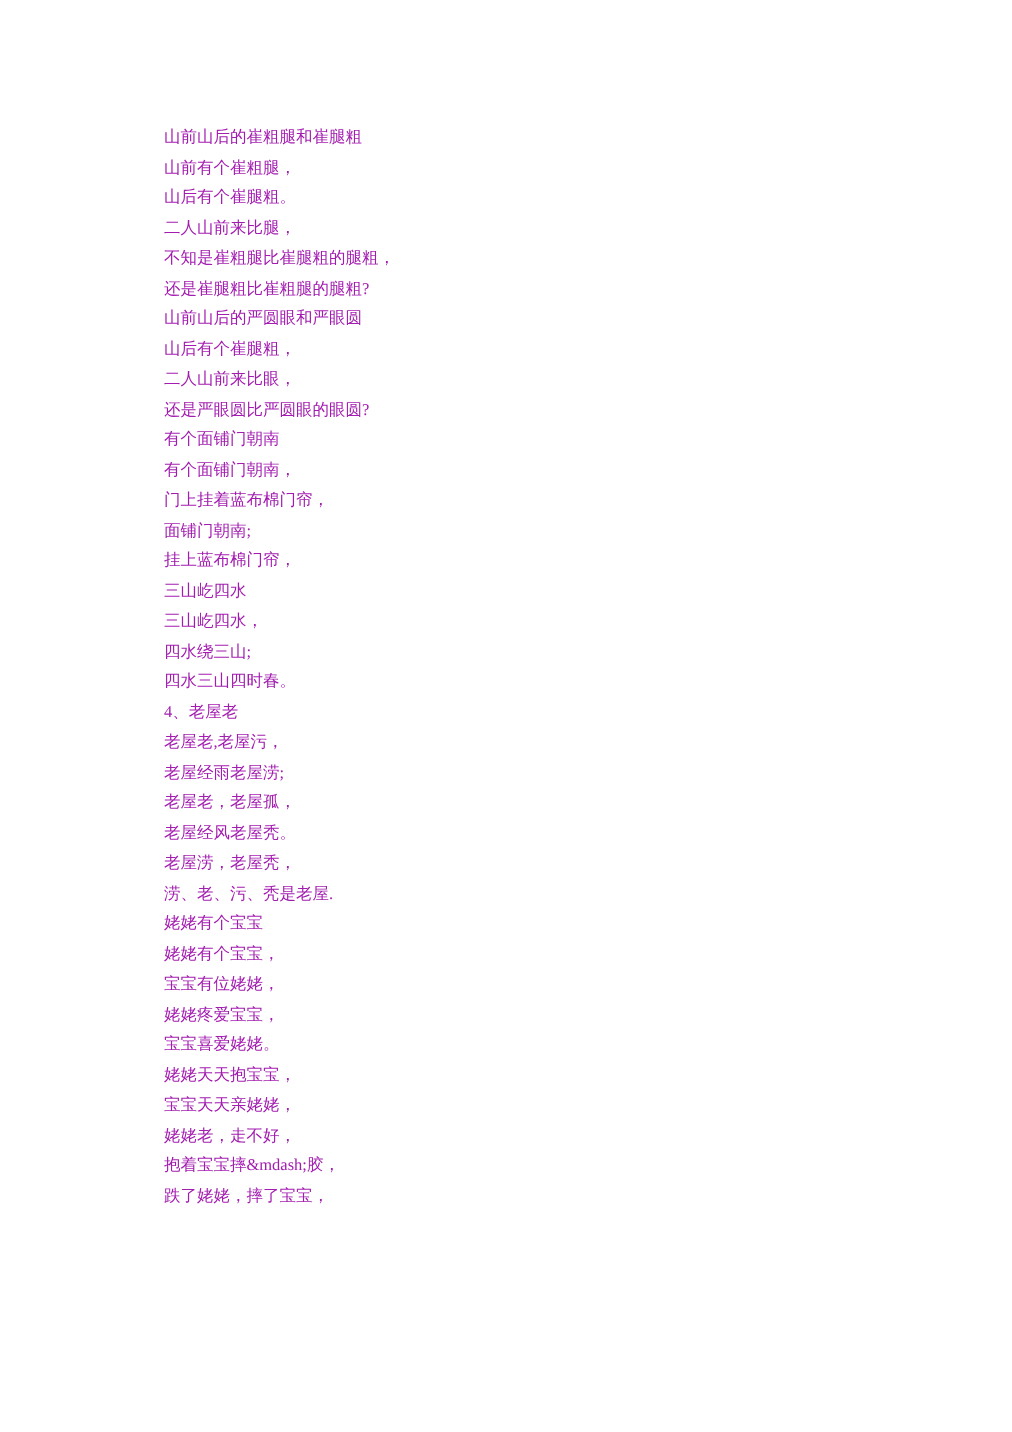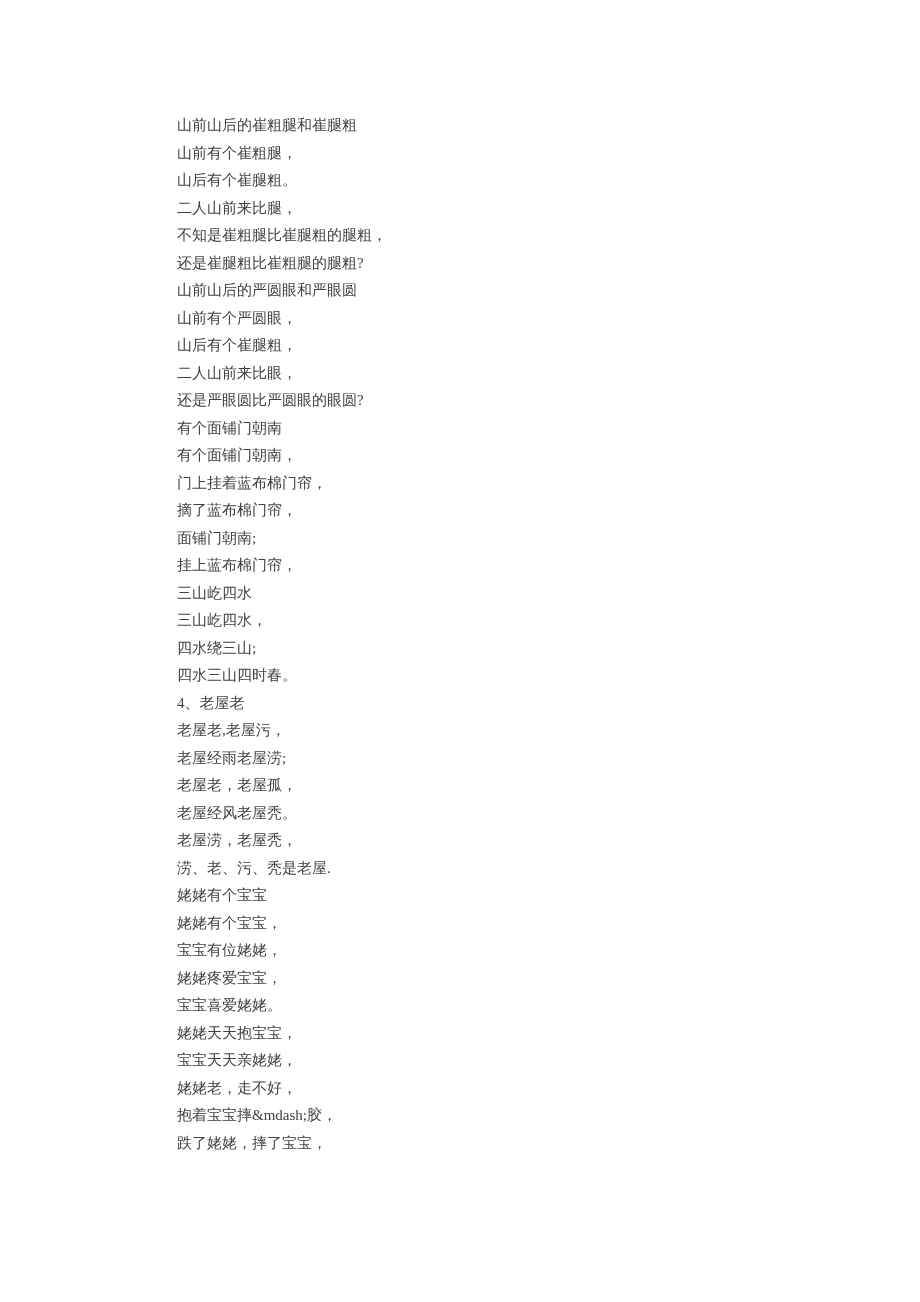--- a/index.html
+++ b/index.html
@@ -9,45 +9,42 @@
     font-family: "SimSun", "宋体", serif;
     width: 920px;
     height: 1302px;
   }
   .page {
     padding: 112px 0 0 149px;
     width: 620px;
   }
   .line {
     font-size: 15px;
-    color: #404040;
+    color: #a21caf;
     line-height: 27.5px;
     white-space: pre;
-    margin-left: 28px;
   }
 </style>
 </head>
 <body>
 
 <div class="page">
   <div class="line">山前山后的崔粗腿和崔腿粗</div>
   <div class="line">山前有个崔粗腿，</div>
   <div class="line">山后有个崔腿粗。</div>
   <div class="line">二人山前来比腿，</div>
   <div class="line">不知是崔粗腿比崔腿粗的腿粗，</div>
   <div class="line">还是崔腿粗比崔粗腿的腿粗?</div>
   <div class="line">山前山后的严圆眼和严眼圆</div>
-  <div class="line">山前有个严圆眼，</div>
   <div class="line">山后有个崔腿粗，</div>
   <div class="line">二人山前来比眼，</div>
   <div class="line">还是严眼圆比严圆眼的眼圆?</div>
   <div class="line">有个面铺门朝南</div>
   <div class="line">有个面铺门朝南，</div>
   <div class="line">门上挂着蓝布棉门帘，</div>
-  <div class="line">摘了蓝布棉门帘，</div>
   <div class="line">面铺门朝南;</div>
   <div class="line">挂上蓝布棉门帘，</div>
   <div class="line">三山屹四水</div>
   <div class="line">三山屹四水，</div>
   <div class="line">四水绕三山;</div>
   <div class="line">四水三山四时春。</div>
   <div class="line">4、老屋老</div>
   <div class="line">老屋老,老屋污，</div>
   <div class="line">老屋经雨老屋涝;</div>
   <div class="line">老屋老，老屋孤，</div>

